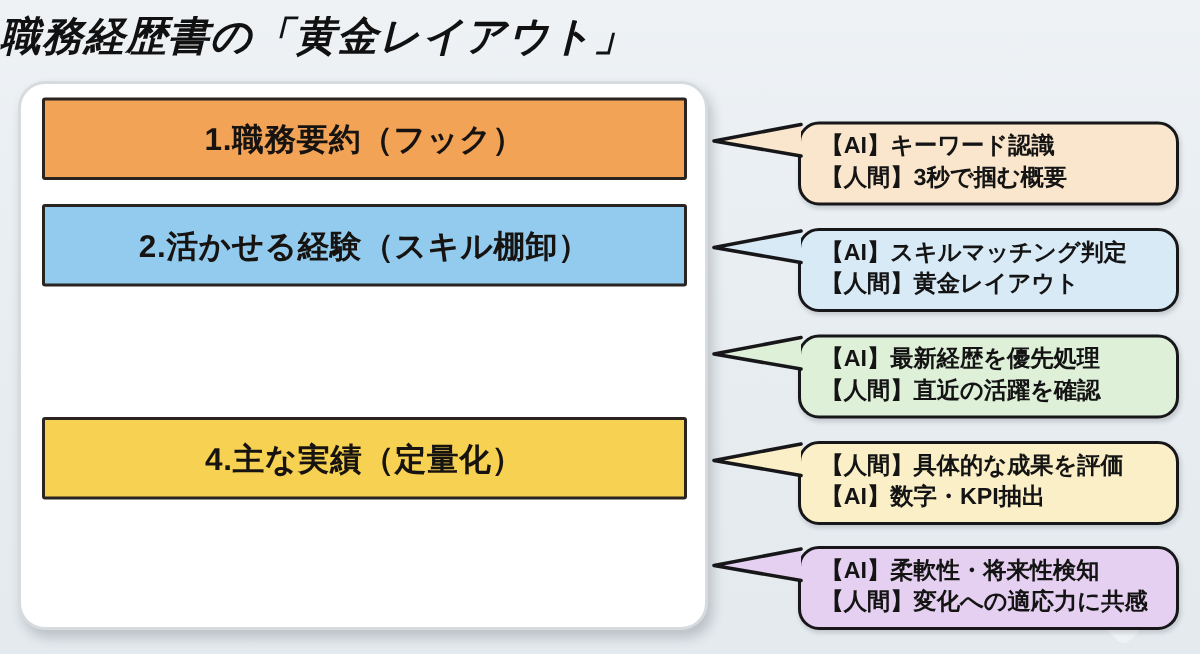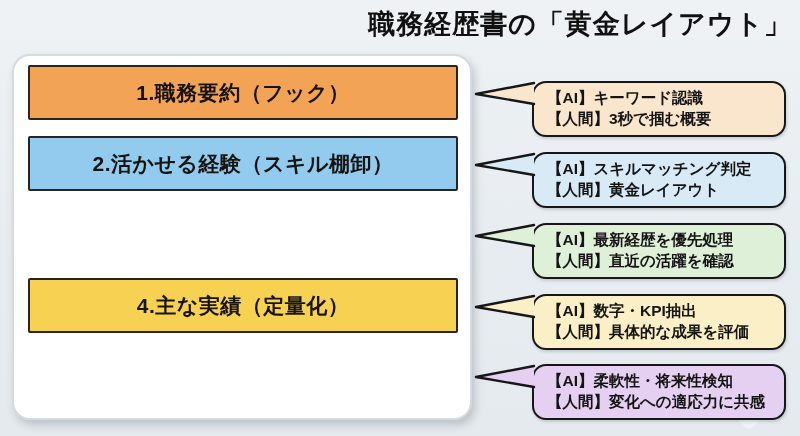--- a/index.html
+++ b/index.html
@@ -4,22 +4,22 @@
 <style>
   html,body{margin:0;padding:0;}
   body{
     width:800px;height:436px;position:relative;overflow:hidden;
     background:linear-gradient(180deg,#eef2f5 0%,#e7ecf0 60%,#e5eaee 100%);
     font-family:"Liberation Sans","DejaVu Sans",sans-serif;
     color:#111;
   }
   .title{
     position:absolute;left:0;top:6px;width:792px;
-    text-align:right;font-size:27px;font-weight:bold;
-    letter-spacing:1px;color:#111;
+    text-align:left;font-size:27px;font-weight:bold;
+    letter-spacing:1px;color:#111;font-style:italic;
   }
   .panel{
     position:absolute;left:12px;top:54px;width:460px;height:366px;
     background:#ffffff;border:2px solid #d6dbdf;border-radius:18px;
     box-shadow:3px 5px 8px rgba(40,50,60,.22);
     box-sizing:border-box;
   }
   .row{position:absolute;left:0;width:800px;height:56px;}
   .bar{
     position:absolute;left:28px;top:0;width:430px;height:55px;
@@ -98,22 +98,22 @@
     <div class="line">【人間】直近の活躍を確認</div>
   </div>
 </div>
 
 <div class="row" style="top:278px">
   <div class="bar" style="--bar: #f6d152;">4.主な実績（定量化）</div>
   <svg class="tail" viewBox="0 0 62 25" style="--co: #faefc6;">
     <path d="M60,2 L2,13 L60,23"></path>
   </svg>
   <div class="callout" style="--co: #faefc6;">
+    <div class="line">【人間】具体的な成果を評価</div>
     <div class="line">【AI】数字・KPI抽出</div>
-    <div class="line">【人間】具体的な成果を評価</div>
   </div>
 </div>
 
 <div class="row" style="top:348px">
   <svg class="tail" viewBox="0 0 62 25" style="--co: #e6d0f1;">
     <path d="M60,2 L2,13 L60,23"></path>
   </svg>
   <div class="callout" style="--co: #e6d0f1;">
     <div class="line">【AI】柔軟性・将来性検知</div>
     <div class="line">【人間】変化への適応力に共感</div>

